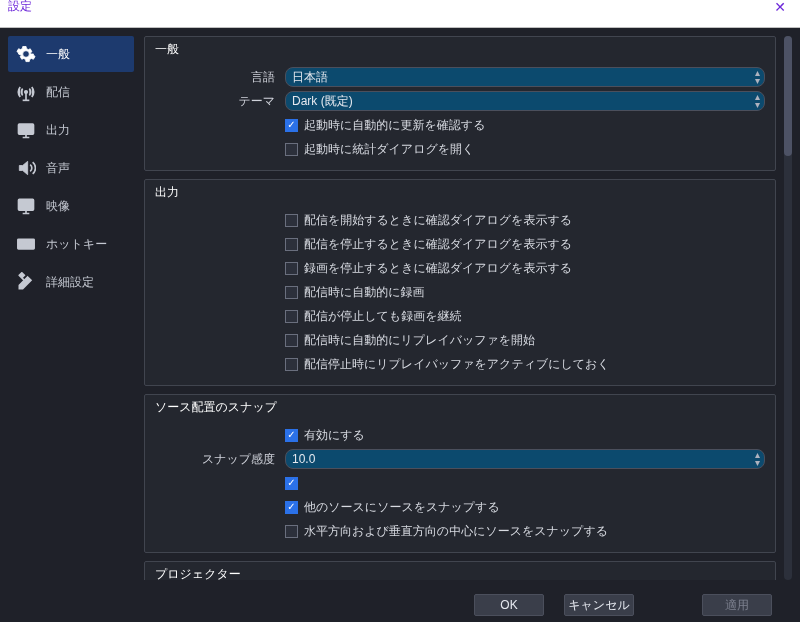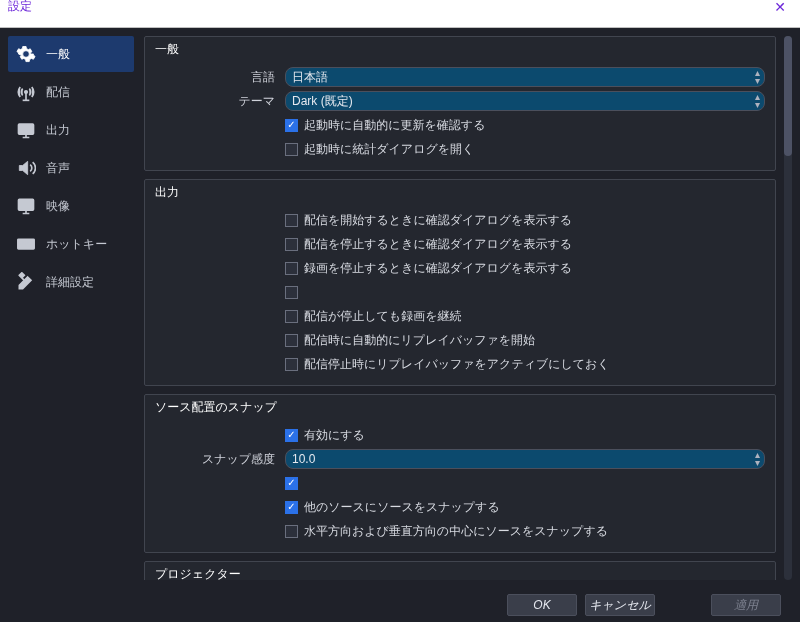--- a/index.html
+++ b/index.html
@@ -155,24 +155,23 @@
     color: #fff;
     font-size: 10px;
     line-height: 10px;
   }
   
   .footer {
     height: 34px;
     display: flex;
     justify-content: flex-end;
     align-items: center;
-    padding: 0 19px;
-    gap: 8px;
+    padding: 0 28px;
+    gap: 20px;
     background: #1f2129;
-    font-style: italic;
   }
   .btn {
     min-width: 70px;
     height: 22px;
     background: #3a3e4a;
     border: 1px solid #4b4f5c;
     color: #e5e8ef;
     font-size: 12px;
     border-radius: 2px;
     cursor: pointer;
@@ -333,20 +332,21 @@
                   <span class="chkbox"></span>
                   <span>録画を停止するときに確認ダイアログを表示する</span>
                 </label>
           </div>
             </div>
           <div class="row">
               <div class="label"></div>
               <div class="field">
             <label class="chk">
                   <span class="chkbox"></span>
+                  <span>配信時に自動的に録画</span>
                 </label>
           </div>
             </div>
           <div class="row">
               <div class="label"></div>
               <div class="field">
             <label class="chk">
                   <span class="chkbox"></span>
                   <span>配信が停止しても録画を継続</span>
                 </label>

